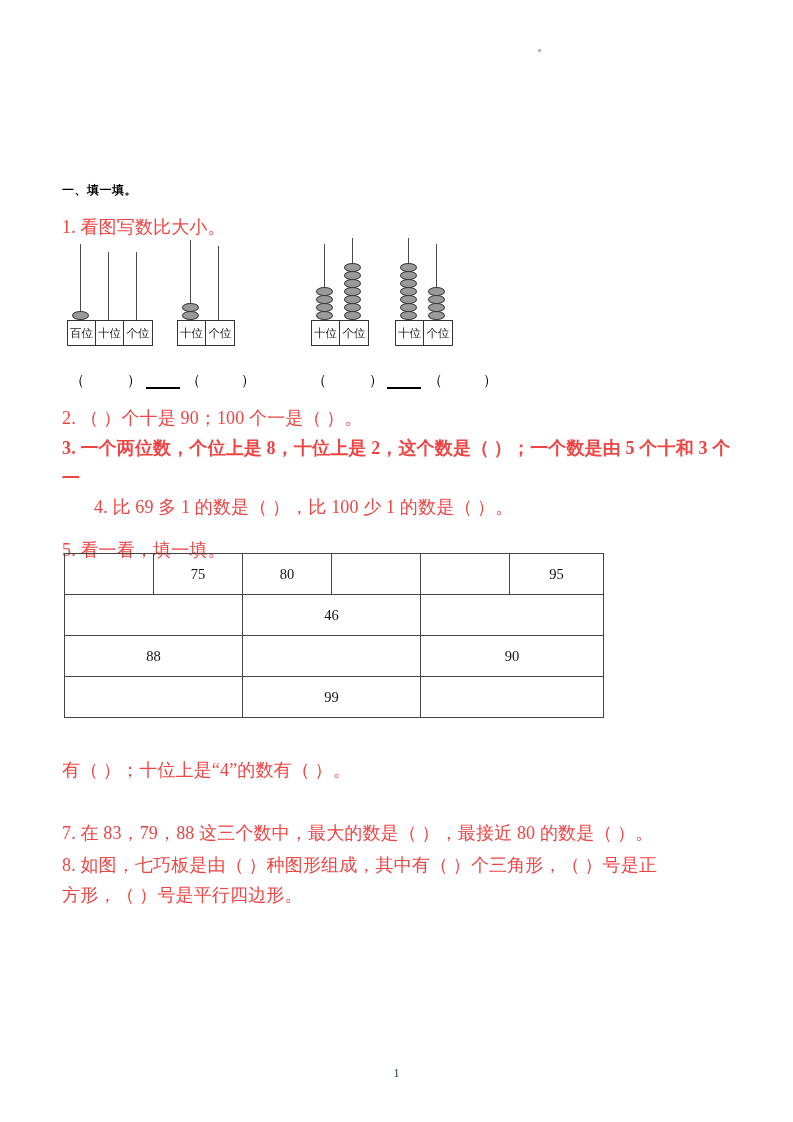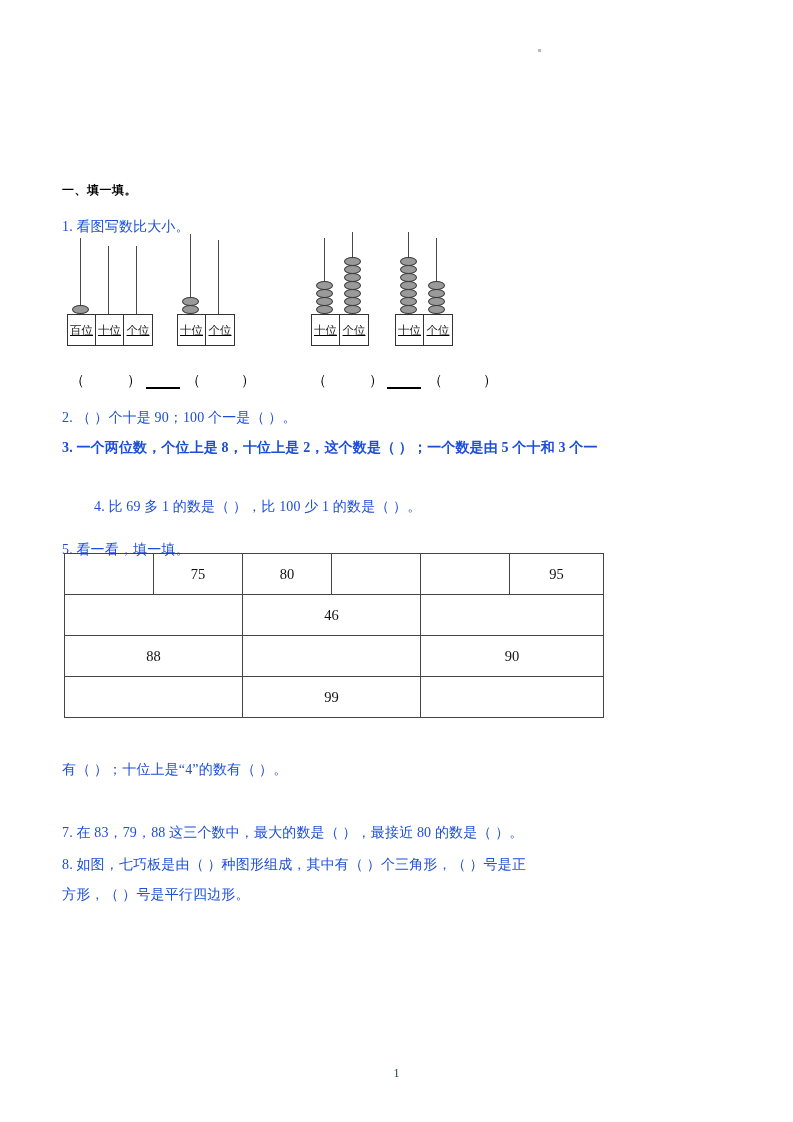--- a/index.html
+++ b/index.html
@@ -55,24 +55,24 @@
     left: 62px;
     top: 182px;
     font-weight: bold;
     font-size: 12px;
     letter-spacing: 0.5px;
   }
 
   
   .q {
     position: absolute;
-    font-size: 14px;
+    font-size: 18px;
     line-height: 30px;
     letter-spacing: 0.15px;
-    color: #1d4ed8;
+    color: #ef4444;
   }
   .q-1  { left: 62px; top: 212px; }
   .q-2  { left: 62px; top: 403px; width: 680px; }
   .q-3  { left: 62px; top: 433px; width: 680px; font-weight: bold; }
   .q-4  { left: 70px; top: 492px; width: 680px; margin-left: 24px; }
   .q-5  { left: 62px; top: 535px; }
   .q-6  { left: 62px; top: 755px; width: 686px; }
   .q-7  { left: 62px; top: 818px; width: 686px; }
   .q-8  { left: 62px; top: 850px; width: 680px; }
 
@@ -104,23 +104,22 @@
     height: 9px;
     border-radius: 50%;
     background: #9a9a9a;
     border: 1.2px solid #3a3a3a;
     box-sizing: border-box;
   }
   .box {
     position: relative;
     border: 1.3px solid #333;
     box-sizing: border-box;
-    height: 32px;
+    height: 26px;
     display: flex;
-    text-decoration: underline;
   }
   .cell {
     width: 28px;
     border-right: 1.3px solid #333;
     box-sizing: border-box;
     display: flex;
     flex-direction: column;
     align-items: center;
     justify-content: center;
     font-size: 11.5px;

